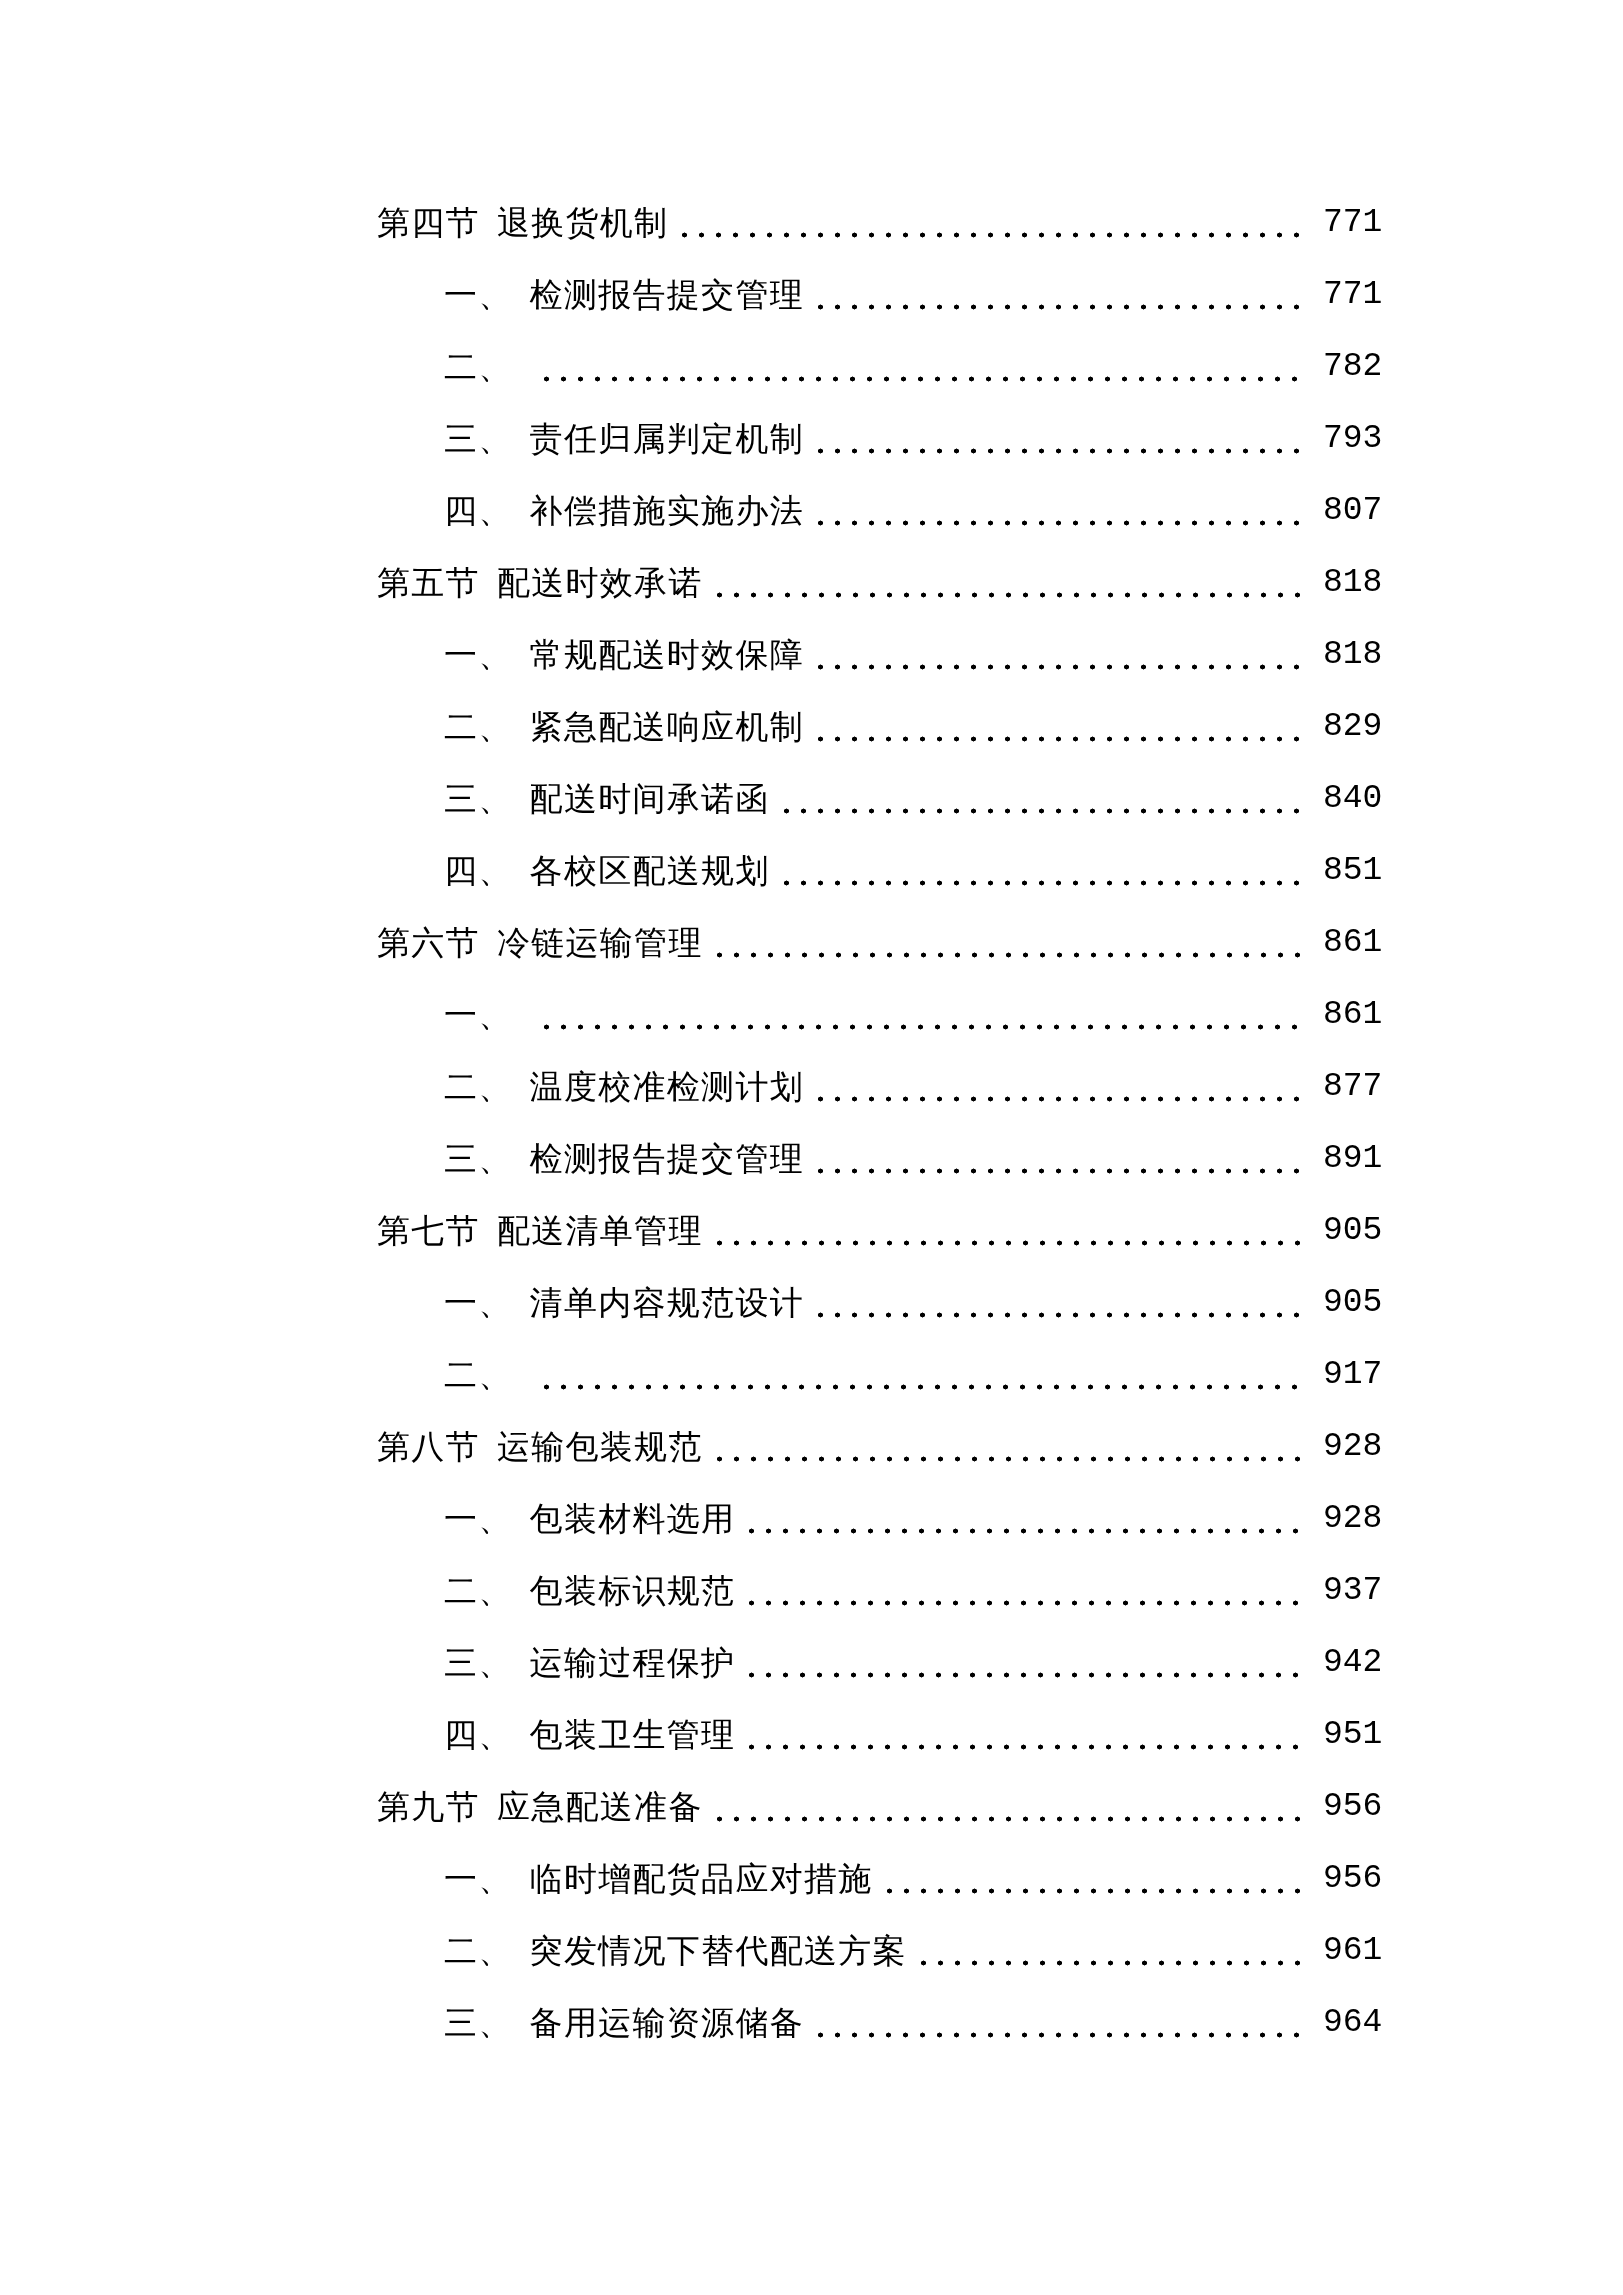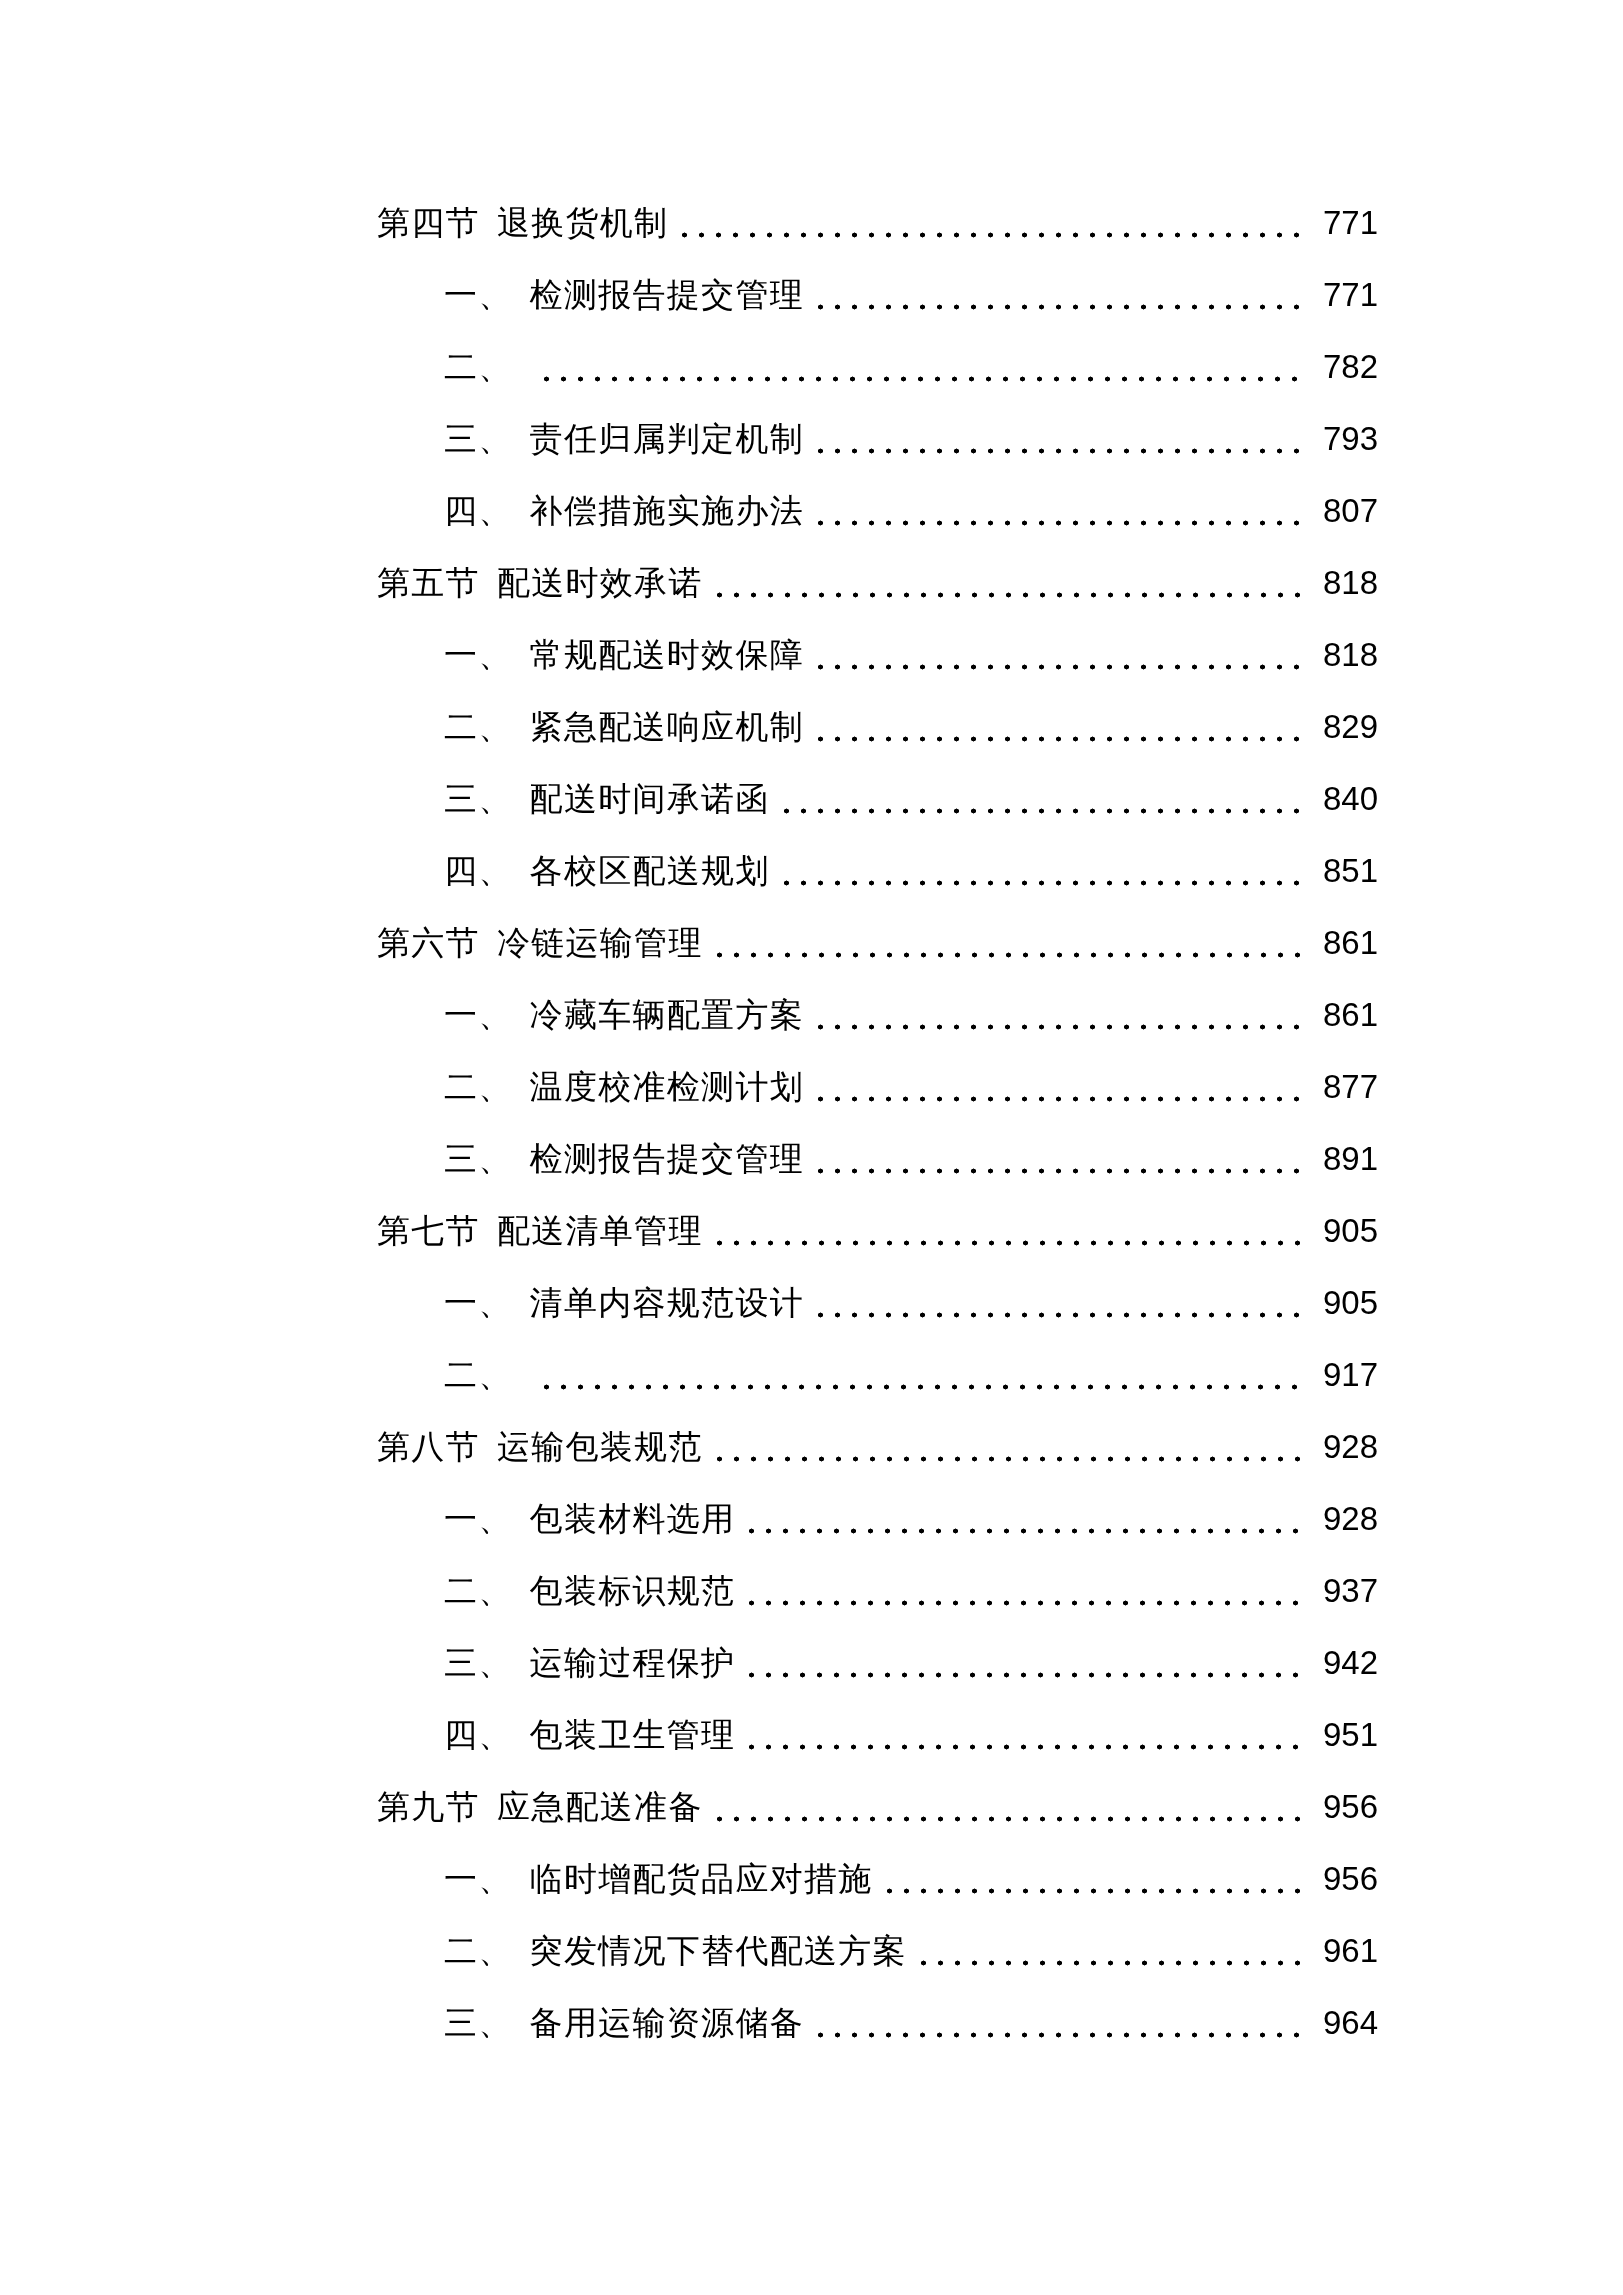--- a/index.html
+++ b/index.html
@@ -44,21 +44,21 @@
     margin-left: 7.9px;
     margin-right: 18.3px;
     background-image: radial-gradient(circle at 8.5px 48px, #000 2.3px, transparent 2.7px);
     background-size: 17px 72px;
     background-repeat: repeat-x;
   }
   .pagenum {
     flex: 0 0 auto;
     width: 54px;
     text-align: right;
-    font-family: Liberation Sans, sans-serif;
+    font-family: Liberation Mono, monospace;
   }
 </style>
 </head>
 <body>
 
 <div id="page">
   <div id="toc-list">
       <div class="row section">
     <span class="label">第四节</span>
     <span class="title">退换货机制</span>
@@ -119,21 +119,20 @@
     <span class="pagenum">851</span>
   </div>
       <div class="row section">
     <span class="label">第六节</span>
     <span class="title">冷链运输管理</span>
     <span class="leader"></span>
     <span class="pagenum">861</span>
   </div>
       <div class="row item">
     <span class="label">一、</span>
-    <span class="title">冷藏车辆配置方案</span>
     <span class="leader"></span>
     <span class="pagenum">861</span>
   </div>
       <div class="row item">
     <span class="label">二、</span>
     <span class="title">温度校准检测计划</span>
     <span class="leader"></span>
     <span class="pagenum">877</span>
   </div>
       <div class="row item">

